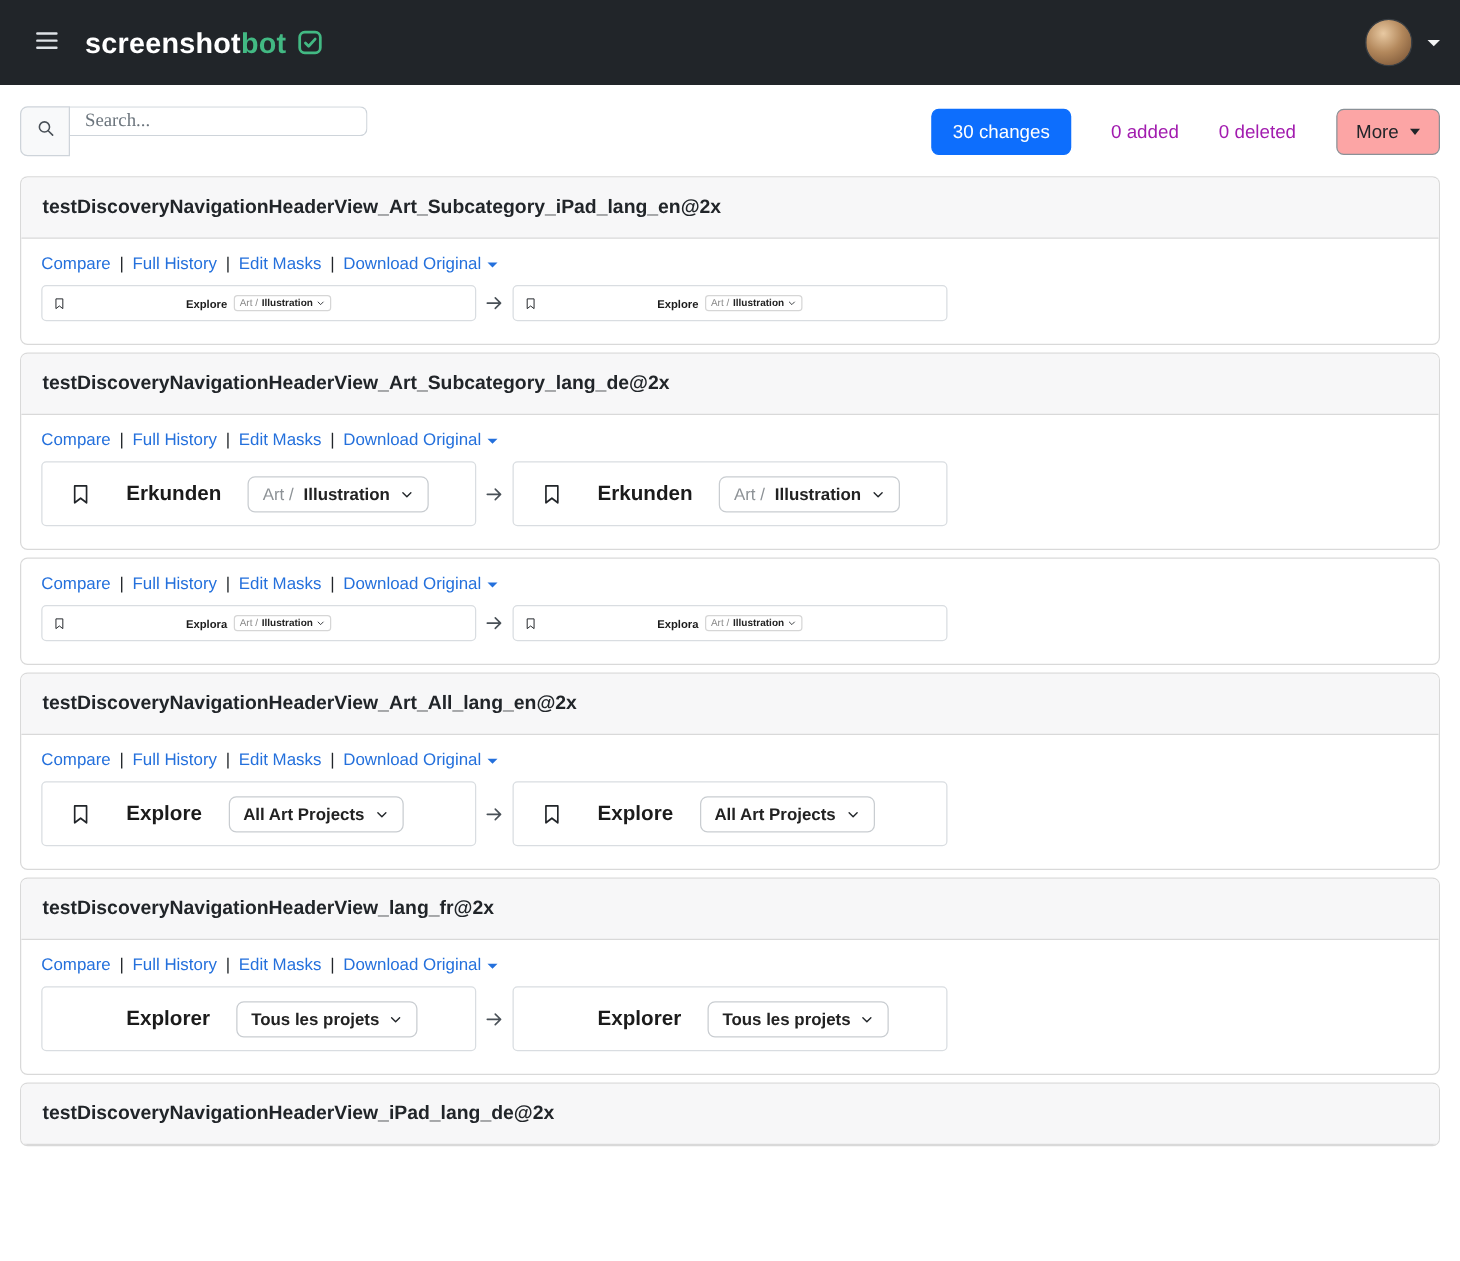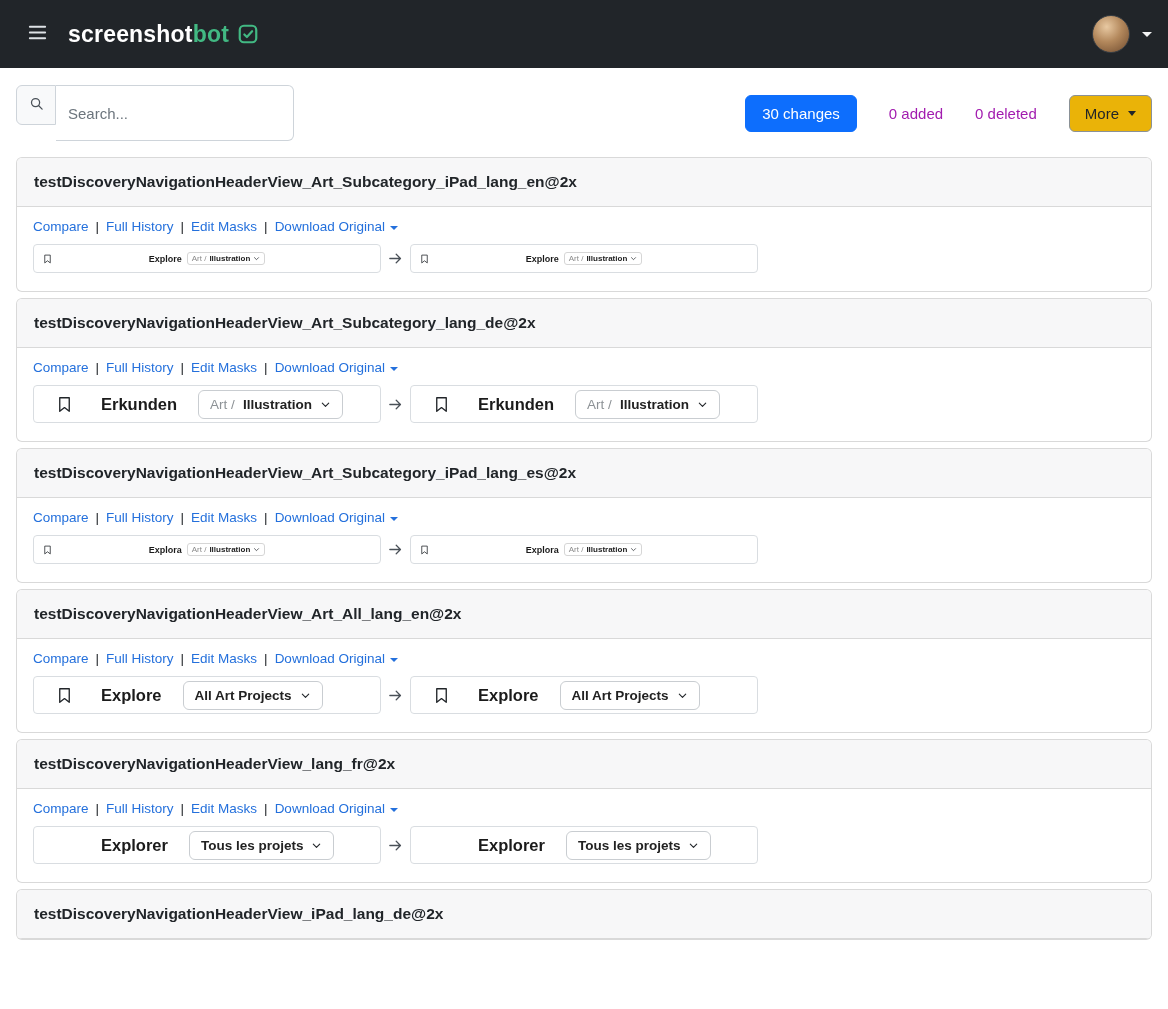--- a/index.html
+++ b/index.html
@@ -22,29 +22,29 @@
     border:1px solid #3a3f44; }
   .avatar-caret { width:0; height:0; border-left:5px solid transparent; border-right:5px solid transparent;
     border-top:5px solid #fff; opacity:.95; }
 
   
   .toolbar { display:flex; align-items:center; padding:17px 16px 0 16px; }
   .search-group { display:flex; }
   .search-addon { width:40px; height:40px; background:#f8f9fa; border:1px solid #ced4da;
     border-radius:6px 0 0 6px; display:flex; align-items:center; justify-content:center; cursor:pointer; }
   .search-addon svg { width:15px; height:15px; }
-  .search-input { width:238px; height:56px; border:1px solid #ced4da; border-left:none;
+  .search-input { width:238px; height:24px; border:1px solid #ced4da; border-left:none;
     border-radius:0 6px 6px 0; padding:0 12px; font-size:15px; outline:none; color:#212529;
-    font-family:Liberation Sans, sans-serif; }
+    font-family:Liberation Serif, serif; }
   .search-input::placeholder { color:#6c757d; }
   .toolbar-right { margin-left:auto; display:flex; align-items:center; gap:32px; }
   .btn-primary { background:#0d6efd; color:#fff; border:1px solid #0d6efd; border-radius:6px;
     padding:9px 16px; font-size:15px; cursor:pointer; font-family:inherit; }
   .stat-link { color:#a21caf; font-size:15px; text-decoration:none; cursor:pointer; }
-  .btn-more { background:#eab308; border:1px solid #8a9197; color:#212529; border-radius:6px;
+  .btn-more { background:#fca5a5; border:1px solid #8a9197; color:#212529; border-radius:6px;
     padding:9px 15px; font-size:15px; display:flex; align-items:center; gap:9px; cursor:pointer;
     font-family:inherit; }
   .caret-down { width:0; height:0; border-left:4.5px solid transparent; border-right:4.5px solid transparent;
     border-top:5px solid #212529; display:inline-block; }
 
   
   .card-list { padding:16px; }
   .card { border:1px solid rgba(0,0,0,.15); border-radius:6px; background:#fff; margin-bottom:6px;
     overflow:hidden; }
   .card-header { background:#f7f7f8; border-bottom:1px solid rgba(0,0,0,.12); padding:13px 17px; }
@@ -67,21 +67,21 @@
   .variant-small .bookmark { position:absolute; left:8px; top:50%; transform:translateY(-50%); }
   .variant-small .bookmark svg { width:11px; height:11px; display:block; }
   .variant-small .thumb-label { font-size:9px; font-weight:600; margin-right:5px; color:#1b1b1b; }
   .variant-small .chip { display:inline-flex; align-items:center; gap:3px; border:1px solid #d6d6d6;
     border-radius:3px; padding:1px 4px; font-size:8px; }
   .variant-small .chip-prefix { color:#8a8a8a; }
   .variant-small .chip-value { font-weight:700; color:#222; }
   .variant-small .chev svg { width:7px; height:7px; display:block; }
 
   
-  .variant-large .thumb { height:38px; padding-left:21px;text-align:center; }
+  .variant-large .thumb { height:52px; padding-left:21px;text-align:center; }
   .variant-large .bookmark { margin-right:27px; display:flex; }
   .variant-large .bookmark svg { width:19px; height:21px; display:block; }
   .variant-large .thumb-label { font-size:16.5px; font-weight:600; color:#1b1b1b; margin-right:21px; }
   .variant-large .chip { display:inline-flex; align-items:center; gap:8px; border:1px solid #c9cdd1;
     border-radius:6px; padding:6px 11px; font-size:13.5px; }
   .variant-large .chip-prefix { color:#8d9296; }
   .variant-large .chip-value { font-weight:700; color:#222; }
   .variant-large .chev svg { width:11px; height:11px; display:block; }
 
   .no-bookmark .bookmark { visibility:hidden; }
@@ -253,23 +253,20 @@
                   <path d="M5 9l7 7 7-7"></path>
                 </svg>
               </span>
             </span>
         </div>
       </div>
     </div>
   </section>
 
   <section class="card variant-small">
-    <header class="card-header">
-      <h2 class="card-title">testDiscoveryNavigationHeaderView_Art_Subcategory_iPad_lang_es@2x</h2>
-    </header>
     <div class="card-body">
       <nav class="card-links">
         <a>Compare</a>
         <span class="sep">|</span>
         <a>Full History</a>
         <span class="sep">|</span>
         <a>Edit Masks</a>
         <span class="sep">|</span>
         <a>
             <span>Download Original</span>

